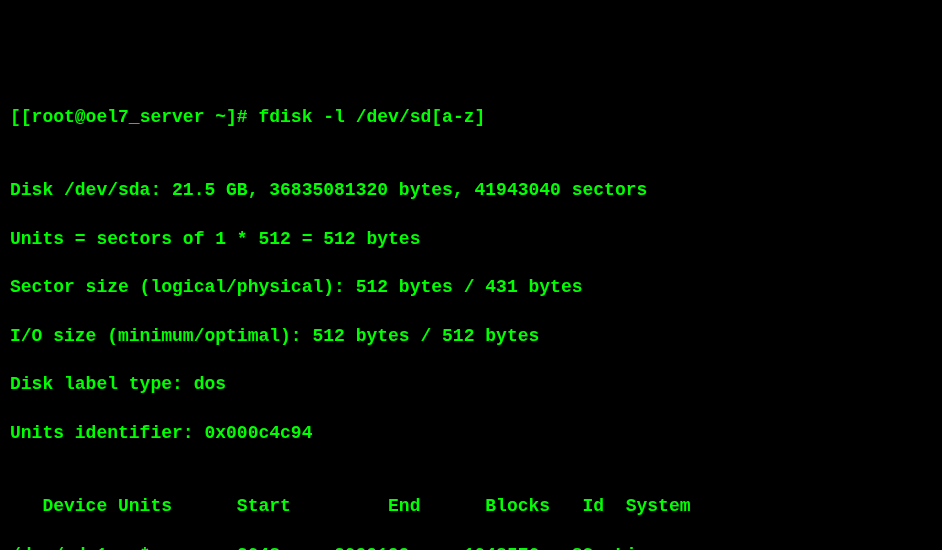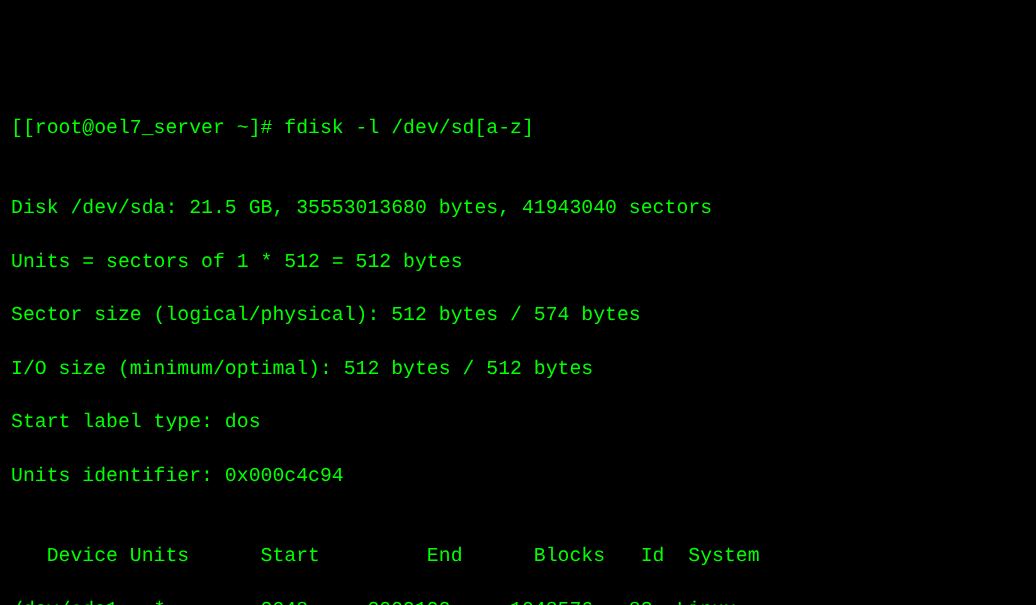--- a/index.html
+++ b/index.html
@@ -14,34 +14,35 @@
       font-size: 18px;
       line-height: 1.35;
       padding: 8px 10px;
       width: 942px;
       height: 550px;
       overflow: hidden;
       white-space: pre;
     }
     .prompt-line {
       display: block;
+      font-weight: bold;
     }
   </style>
 </head>
 <body>
 
 
 
 <span class="prompt-line"><span>[</span><span>[root@oel7_server ~]# </span><span>fdisk -l /dev/sd[a-z]</span></span>
 <span class="prompt-line"></span>
-<span class="prompt-line">Disk /dev/sda: 21.5 GB, 35553013680 bytes, 41943040 sectors</span>
+<span class="prompt-line">Disk /dev/sda: 21.5 GB, 36835081320 bytes, 41943040 sectors</span>
 <span class="prompt-line">Units = sectors of 1 * 512 = 512 bytes</span>
-<span class="prompt-line">Sector size (logical/physical): 512 bytes / 574 bytes</span>
+<span class="prompt-line">Sector size (logical/physical): 512 bytes / 431 bytes</span>
 <span class="prompt-line">I/O size (minimum/optimal): 512 bytes / 512 bytes</span>
-<span class="prompt-line">Start label type: dos</span>
+<span class="prompt-line">Disk label type: dos</span>
 <span class="prompt-line">Units identifier: 0x000c4c94</span>
 <span class="prompt-line"></span>
 <span class="prompt-line">   Device Units      Start         End      Blocks   Id  System</span>
 <span class="prompt-line">/dev/sda1   *        2048     2099199     1048576   83  Linux</span>
 
 <span class="prompt-line"></span>
 
 
 
 

